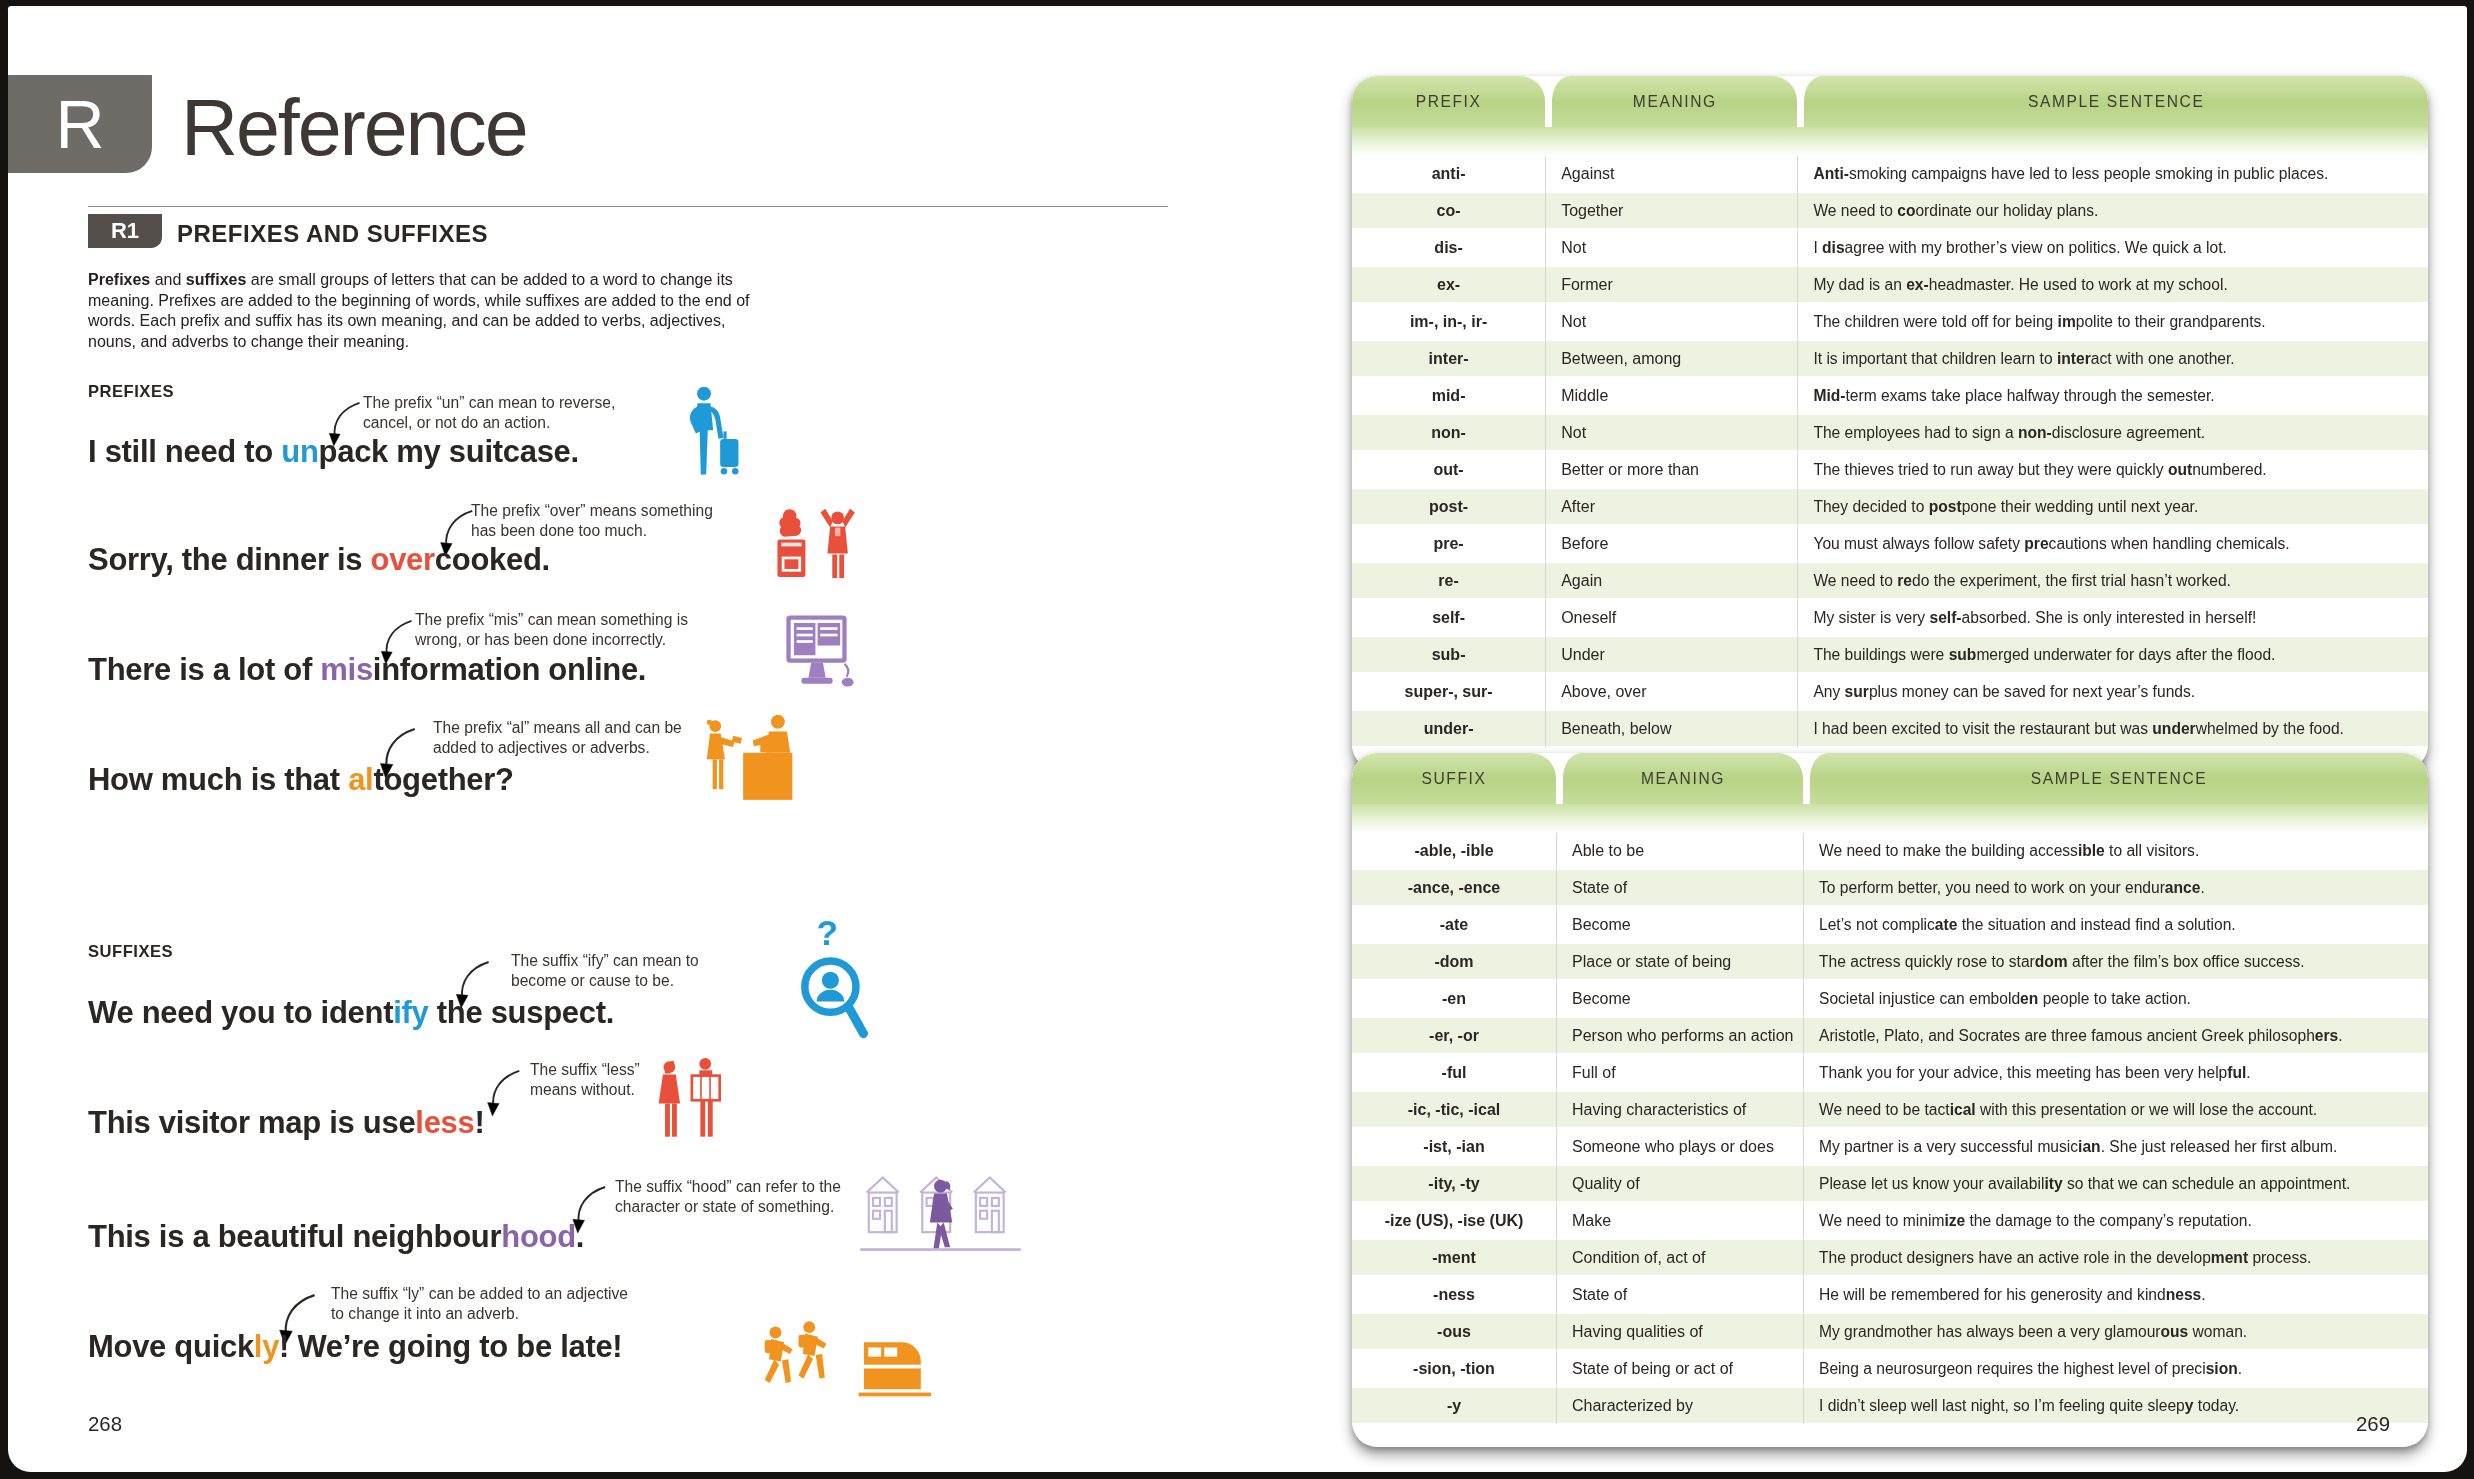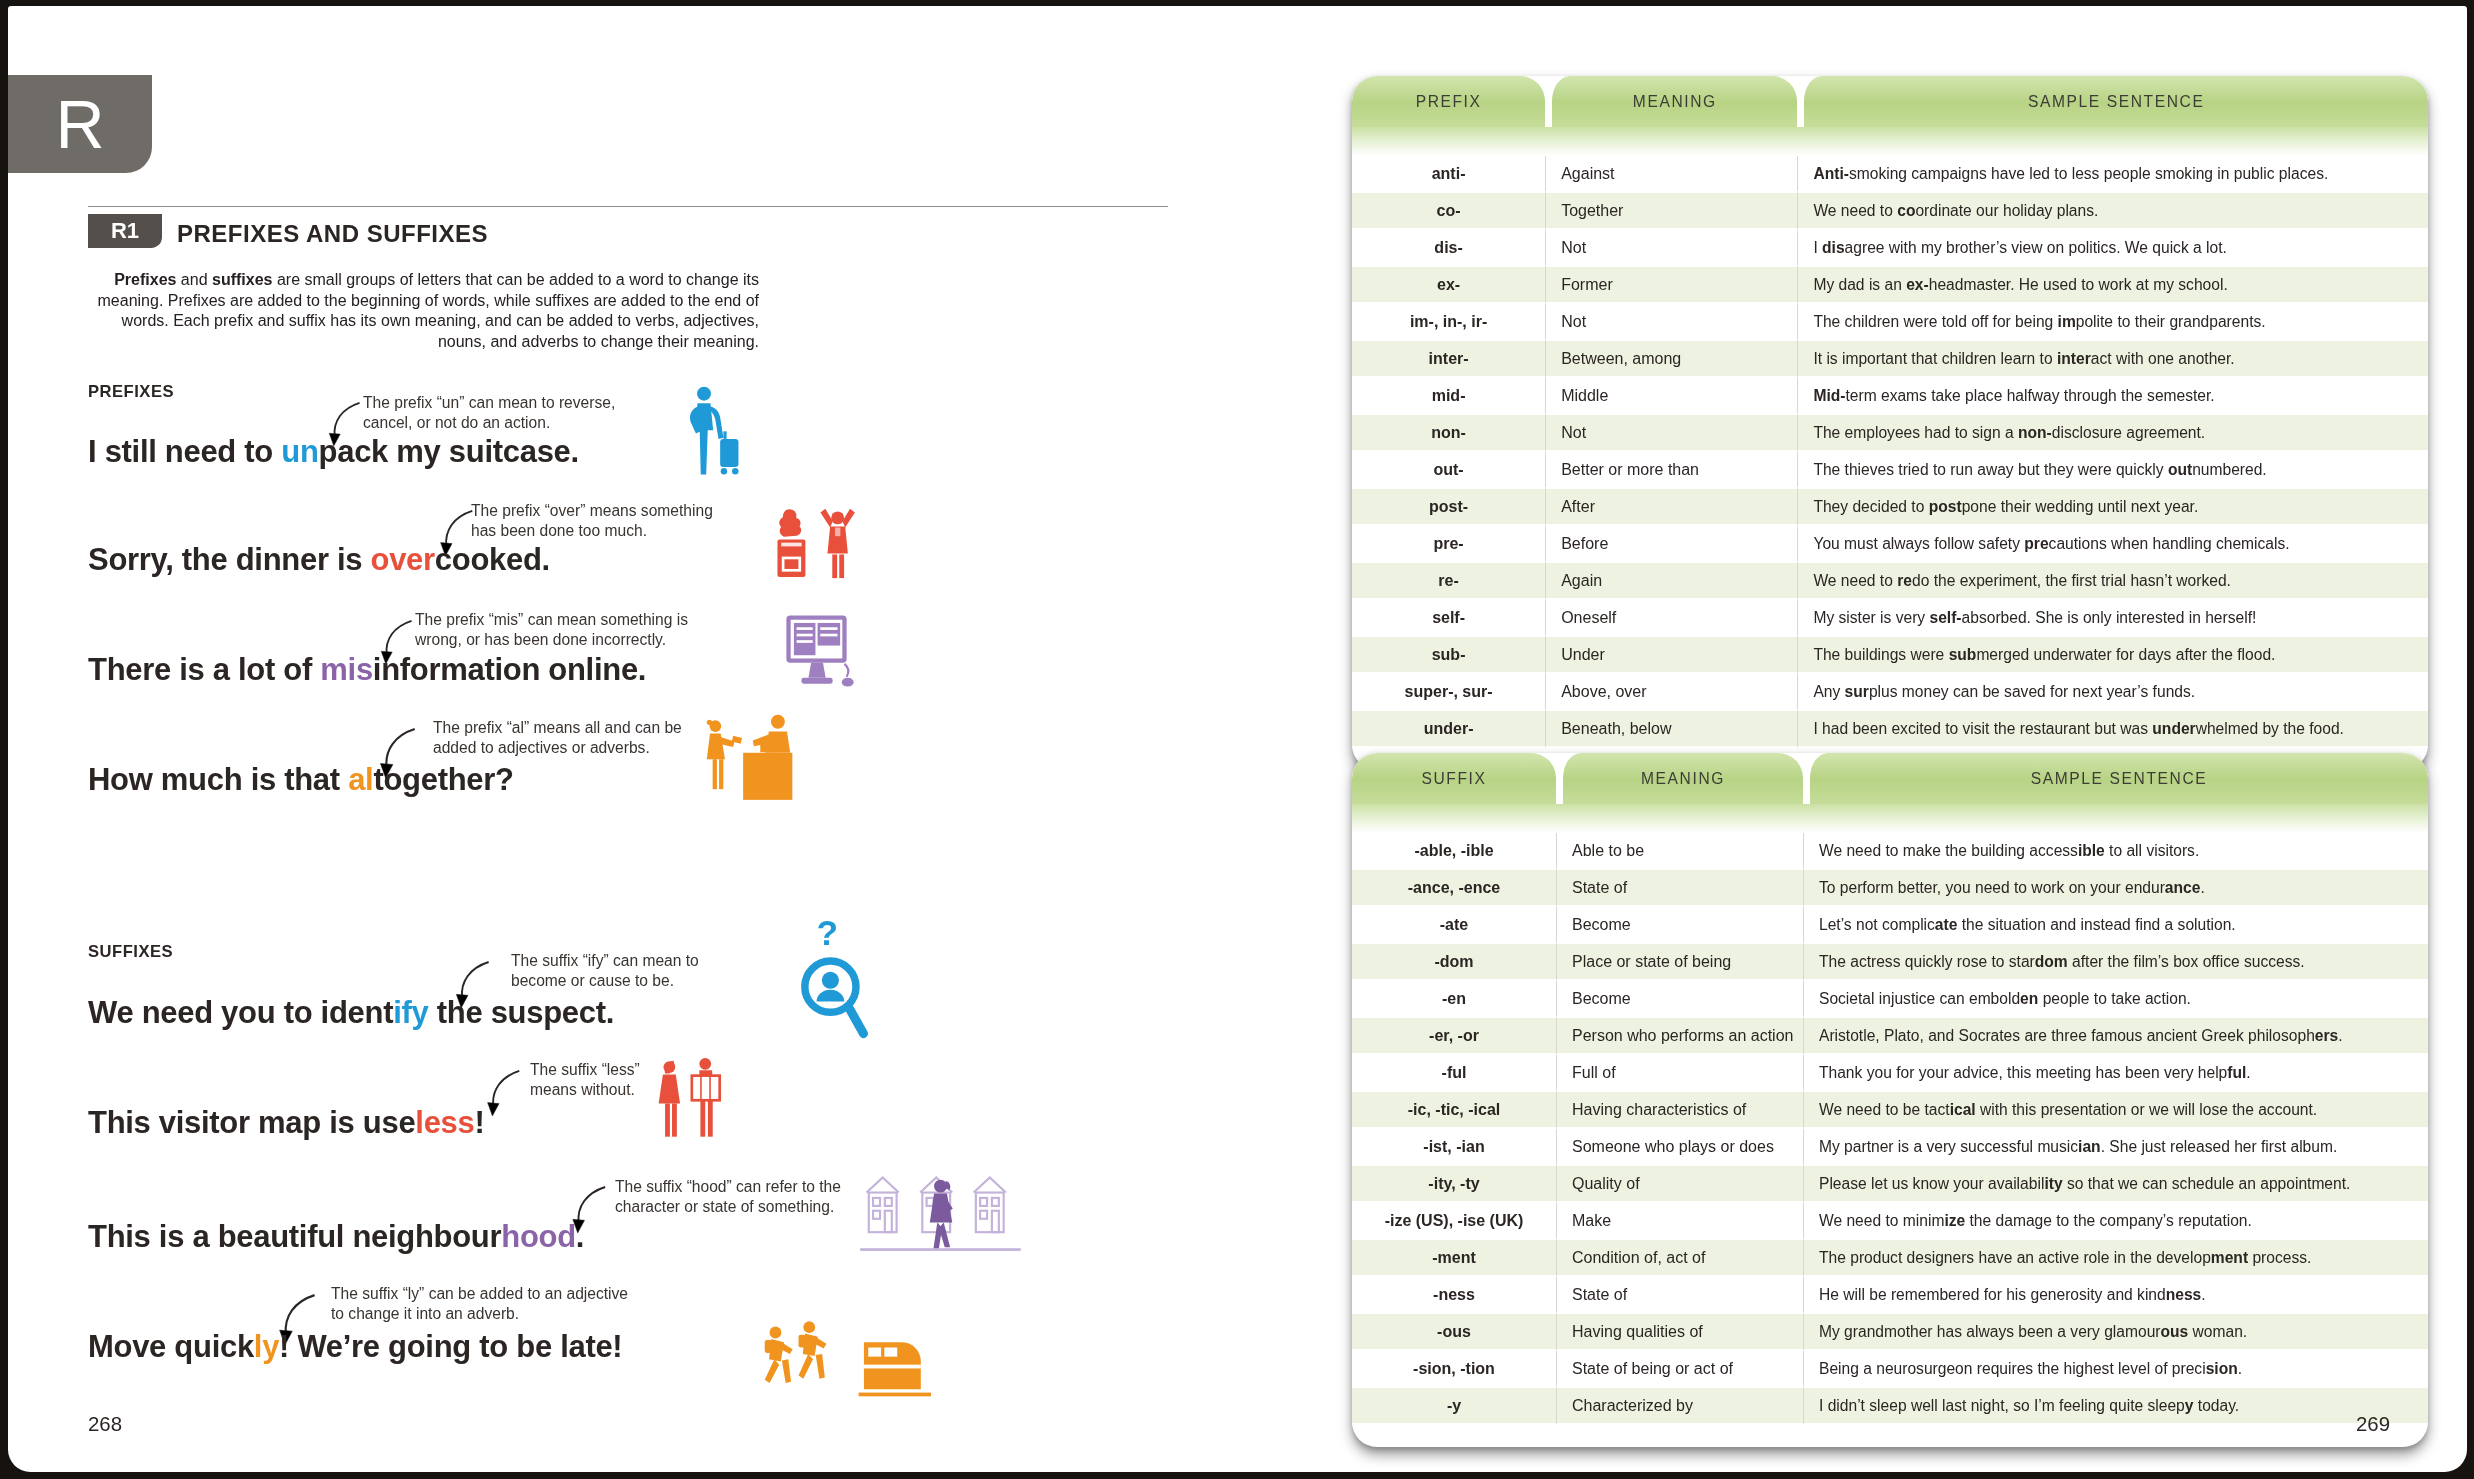--- a/index.html
+++ b/index.html
@@ -17,21 +17,21 @@
     display:flex;align-items:center;justify-content:center;}
   .big-title{position:absolute;left:173px;top:76px;font-size:79px;font-weight:300;
     color:#3f3733;letter-spacing:-2.1px;}
   .title-rule{position:absolute;left:80px;top:200px;width:1080px;height:1.1px;background:#8f8d89;}
   .r1-badge{position:absolute;left:80px;top:208px;width:74px;height:34px;background:#544f4b;
     border-radius:0 0 10.7px 0;color:#fff;font-size:22px;font-weight:700;
     display:flex;align-items:center;justify-content:center;}
   .section-title{position:absolute;left:169px;top:214px;font-size:24px;font-weight:700;
     letter-spacing:0.5px;color:#2b2523;}
   .intro{position:absolute;left:80px;top:248px;width:671px;font-size:16px;line-height:20.4px;
-    color:#262120;text-align:right;}
+    color:#262120;}
   .group-label{position:absolute;font-size:16.6px;font-weight:700;letter-spacing:0.5px;color:#2b2523;}
 
   
   .annotation{position:absolute;font-size:15.6px;line-height:19.3px;color:#3a3430;}
   .sentence{position:absolute;font-size:31px;font-weight:700;letter-spacing:-0.3px;
     color:#2b2523;white-space:nowrap;}
   .arrow{position:absolute;}
   .arrow path{stroke:#2b2523;}
   .ex-icon{position:absolute;}
 
@@ -60,20 +60,21 @@
   .table-card tbody tr:nth-child(even) td{background:#edf3e0;border-top:2.1px solid #fff;border-bottom:2.1px solid #fff;}
 </style>
 </head>
 <body>
 
 <div class="page">
 
   <div class="r-tab">
       <span>R</span>
     </div>
+  <div class="big-title">Reference</div>
   <div class="title-rule"></div>
   <div class="r1-badge">R1</div>
   <div class="section-title">PREFIXES AND SUFFIXES</div>
   <p class="intro"><b>Prefixes</b><span> and </span><b>suffixes</b><span> are small groups of letters that can be added to a word to change its meaning. Prefixes are added to the beginning of words, while suffixes are added to the end of words. Each prefix and suffix has its own meaning, and can be added to verbs, adjectives, nouns, and adverbs to change their meaning.</span></p>
 
   <div class="group-label" style="left:80px;top:376px;">PREFIXES</div>
 
   <div class="annotation" style="left:355px;top:387px;width:290px;">The prefix “un” can mean to reverse, cancel, or not do an action.</div>
   <svg class="arrow" style="left:311px;top:395px;" width="48" height="46" viewBox="0 0 100 100">
       <path d="M86 4 C48 16 28 44 32 78" fill="none" stroke-width="4"></path>

